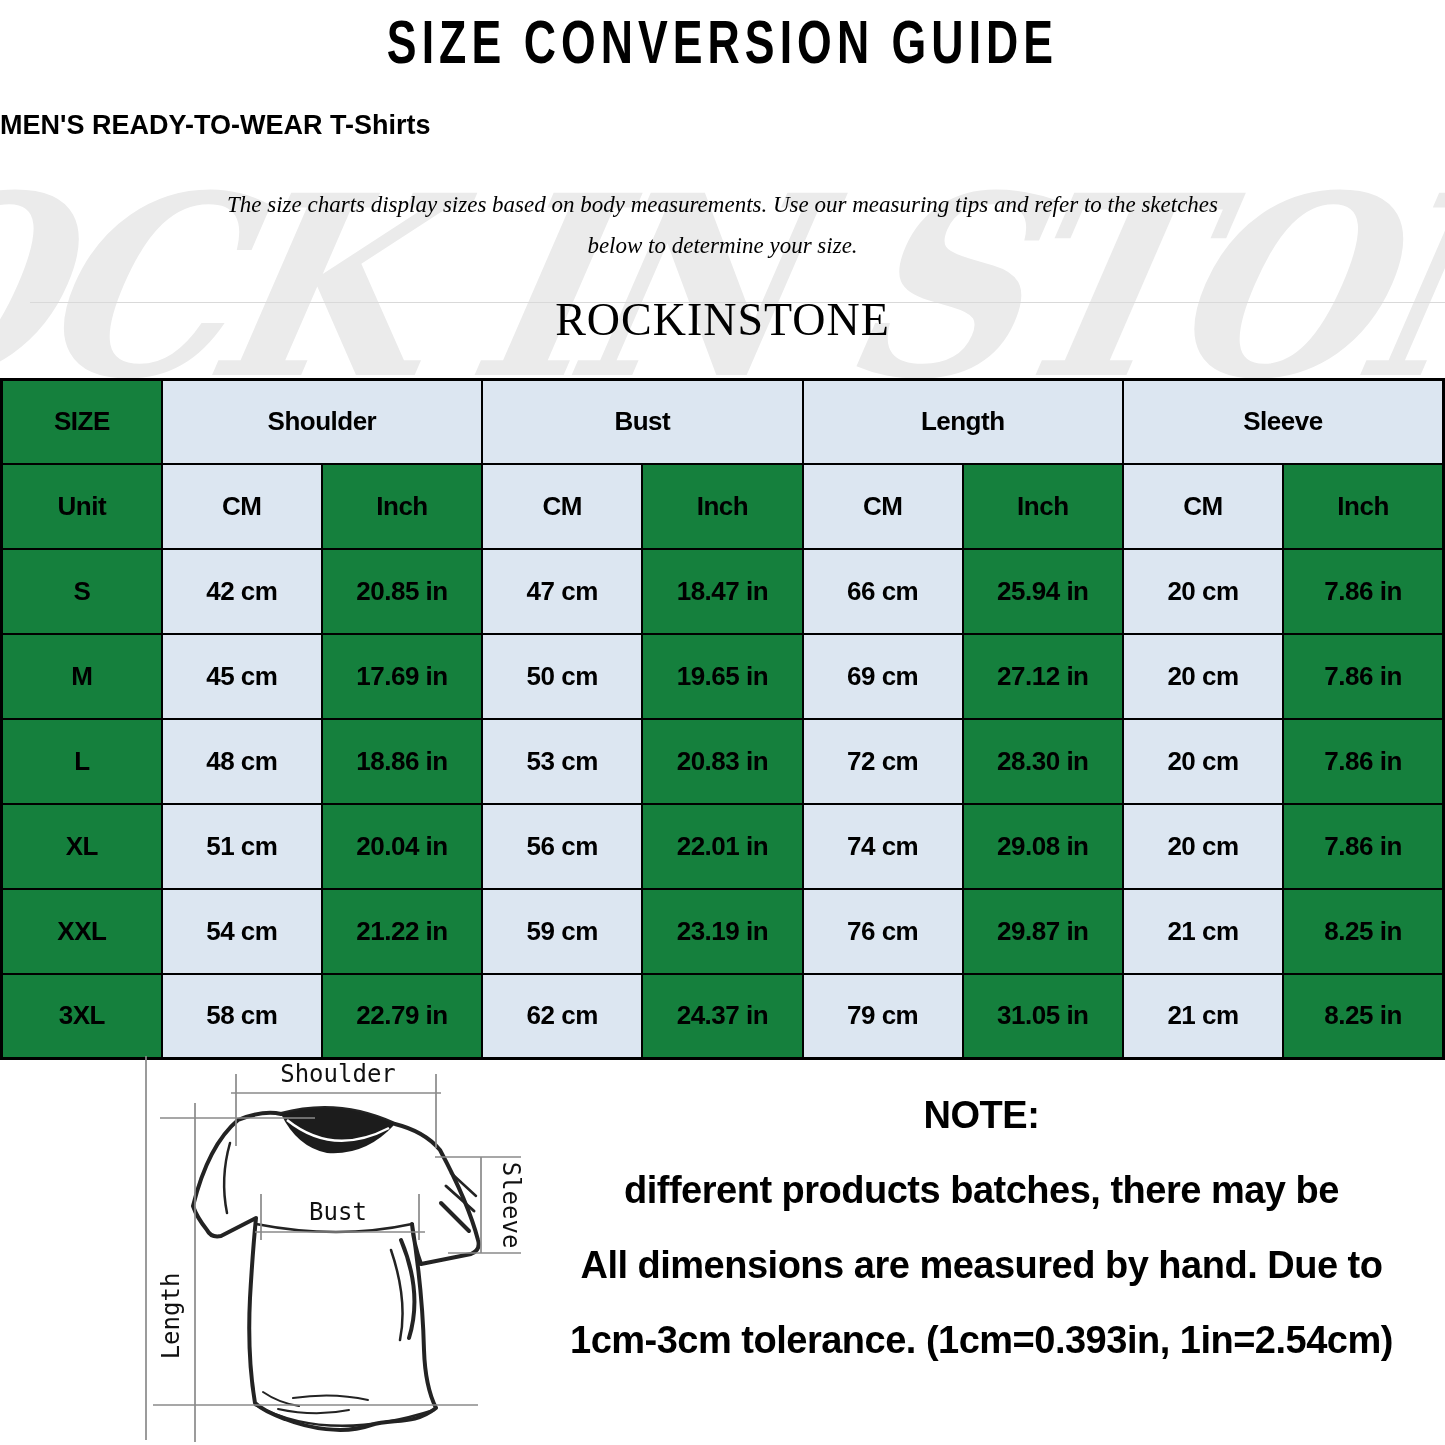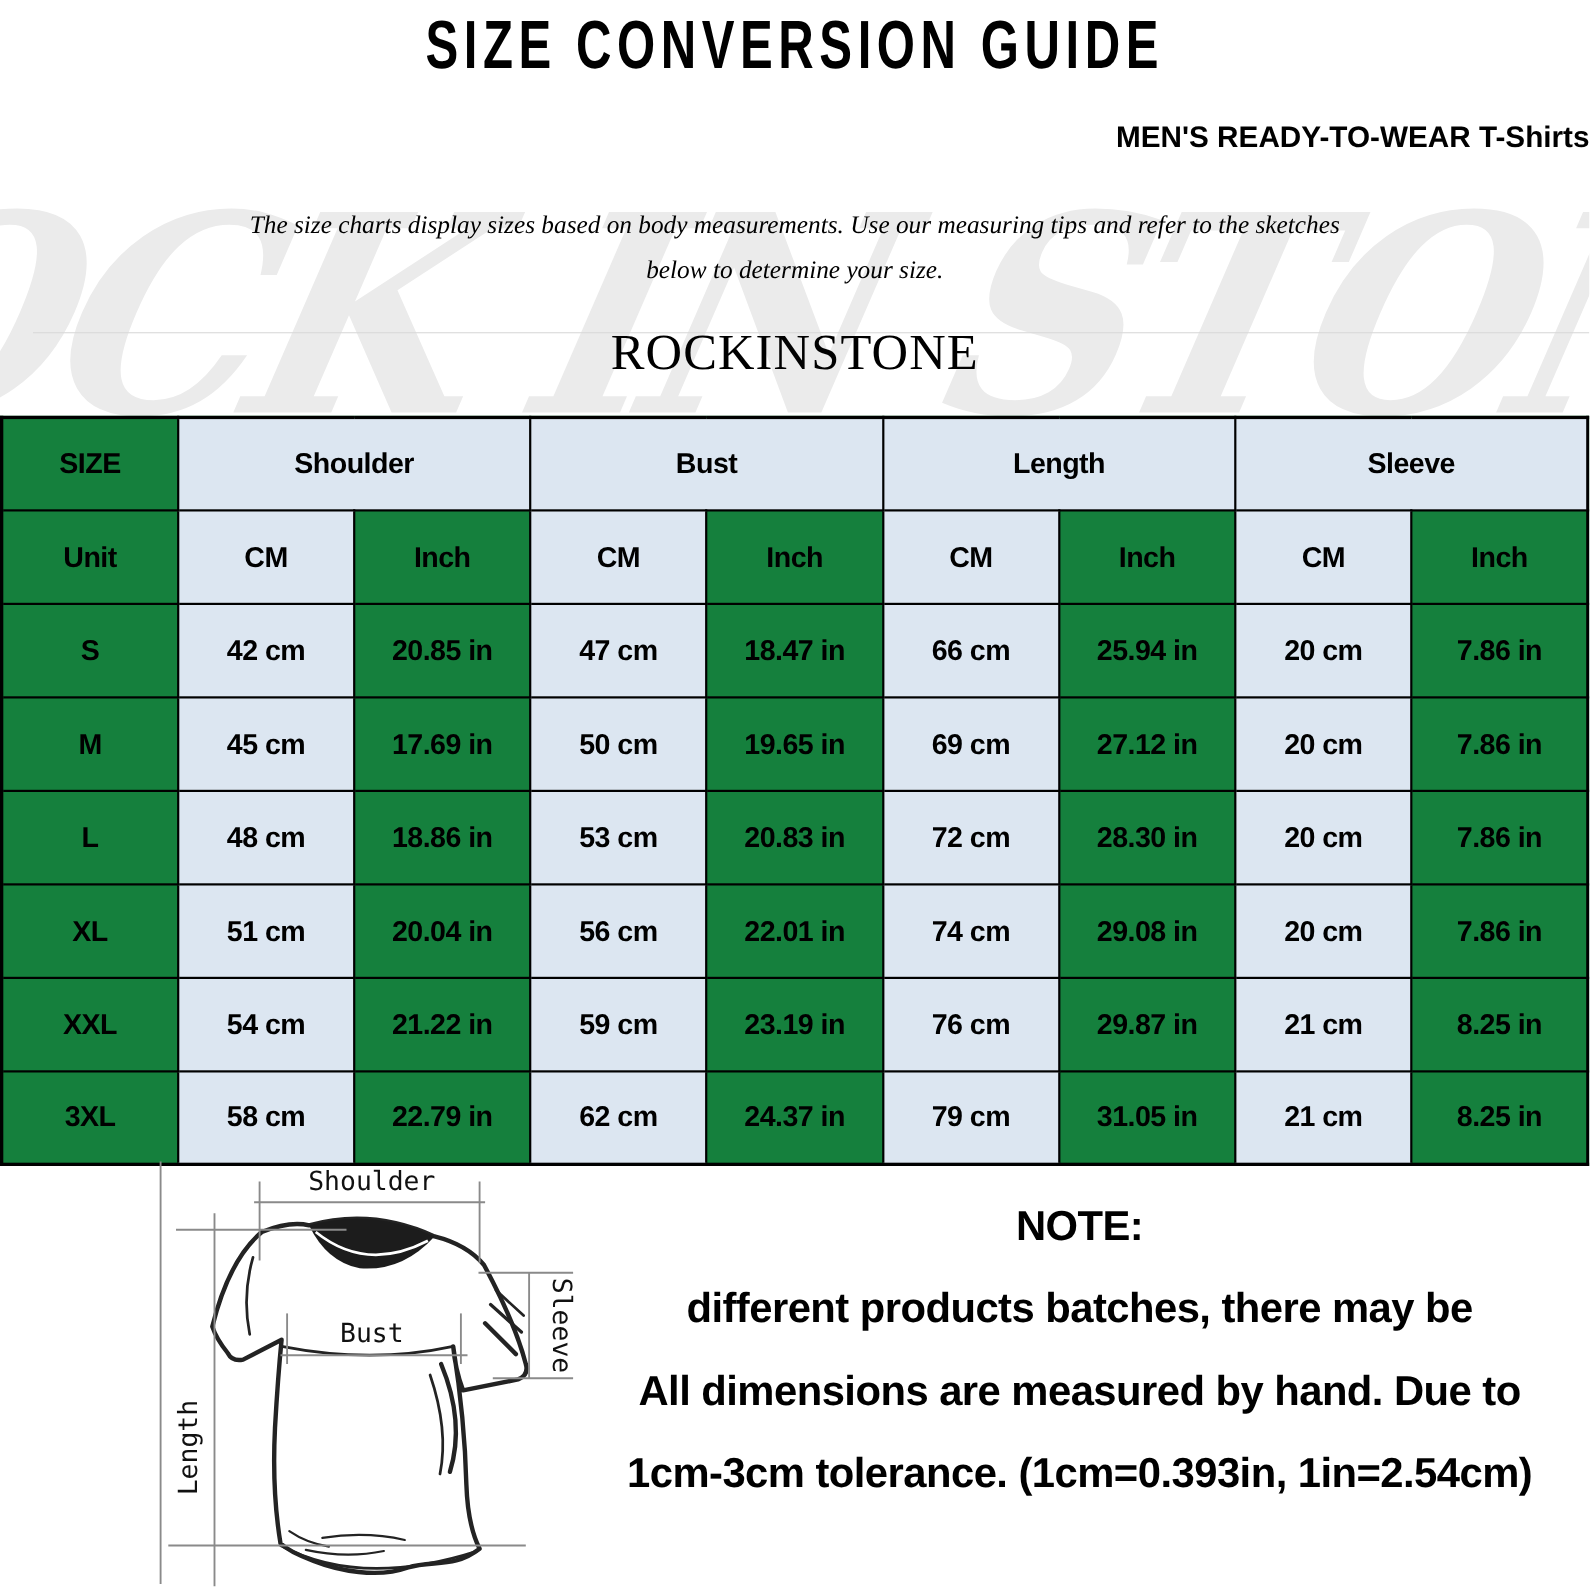--- a/index.html
+++ b/index.html
@@ -5,21 +5,21 @@
   html,body{margin:0;padding:0;background:#fff;}
   .page{position:relative;width:1445px;height:1445px;background:#ffffff;overflow:hidden;
         font-family:"Liberation Sans",sans-serif;color:#000;}
   .watermark{position:absolute;top:140px;left:50%;z-index:0;white-space:nowrap;
         transform:translateX(-50%) skewX(-14deg) scaleX(0.95);
         font-family:"DejaVu Serif",serif;font-style:italic;font-weight:bold;
         font-size:250px;letter-spacing:-14px;color:#ebebeb;}
   .rule{position:absolute;top:302px;left:30px;width:1415px;height:1px;background:#d9d9d9;z-index:0;}
   .title{position:absolute;top:6px;left:0;width:100%;margin:0;text-align:center;z-index:1;
         font-size:62px;font-weight:bold;letter-spacing:7px;transform:scaleX(0.72);}
-  .subtitle{position:absolute;top:110px;left:0;width:100%;margin:0;text-align:right;z-index:1;
+  .subtitle{position:absolute;top:110px;left:0;width:100%;margin:0;text-align:left;z-index:1;
         font-size:27px;font-weight:bold;letter-spacing:0px;}
   .intro{position:absolute;top:184px;left:0;width:100%;margin:0;text-align:center;z-index:1;
         font-family:"Liberation Serif",serif;font-style:italic;font-size:23px;line-height:41px;}
   .brand{position:absolute;top:293px;left:0;width:100%;text-align:center;z-index:1;
         font-family:"Liberation Serif",serif;font-weight:normal;font-size:46px;letter-spacing:1px;}
   table.size{position:absolute;top:378px;left:0;width:1445px;z-index:1;
         table-layout:fixed;border-collapse:collapse;border:3px solid #000;
         font-size:26px;font-weight:bold;letter-spacing:-0.5px;text-align:center;background:#15803d;}
   table.size td{border:2px solid #000;padding:0;vertical-align:middle;}
   table.size td.blue{background:#dce6f1;}

